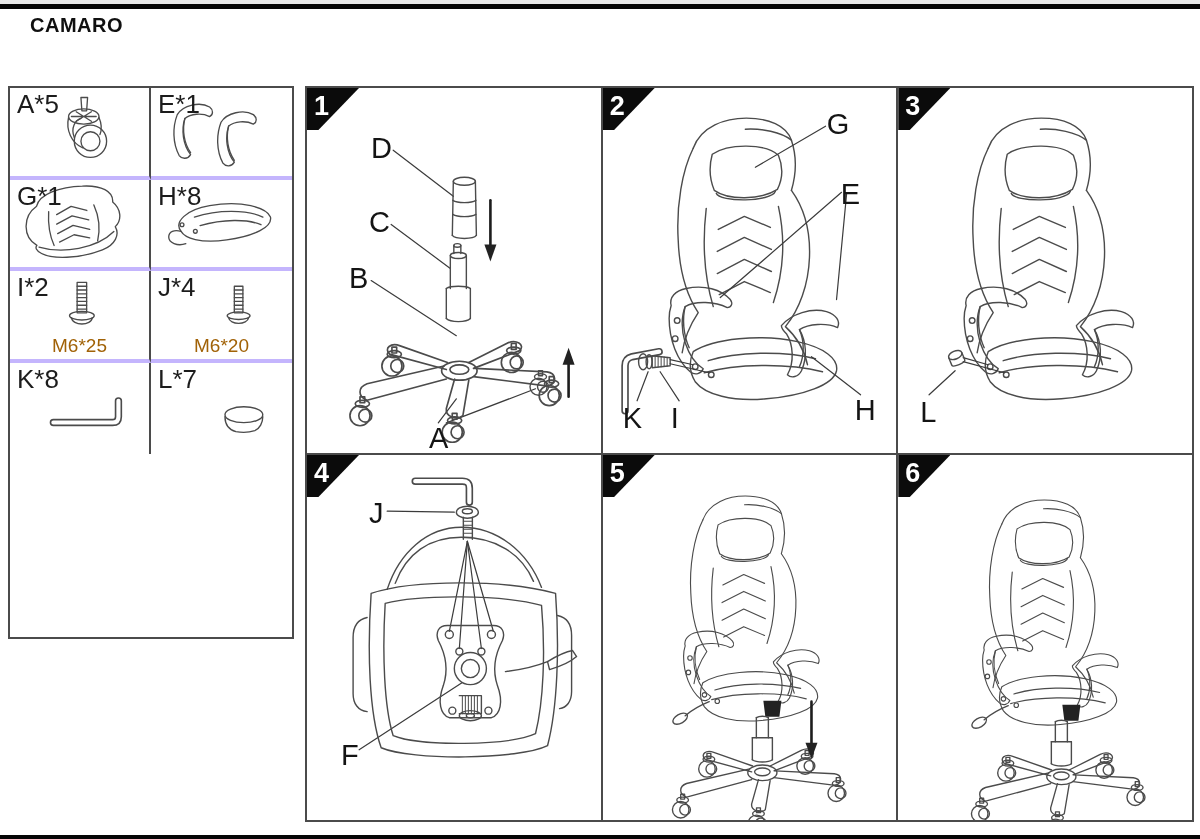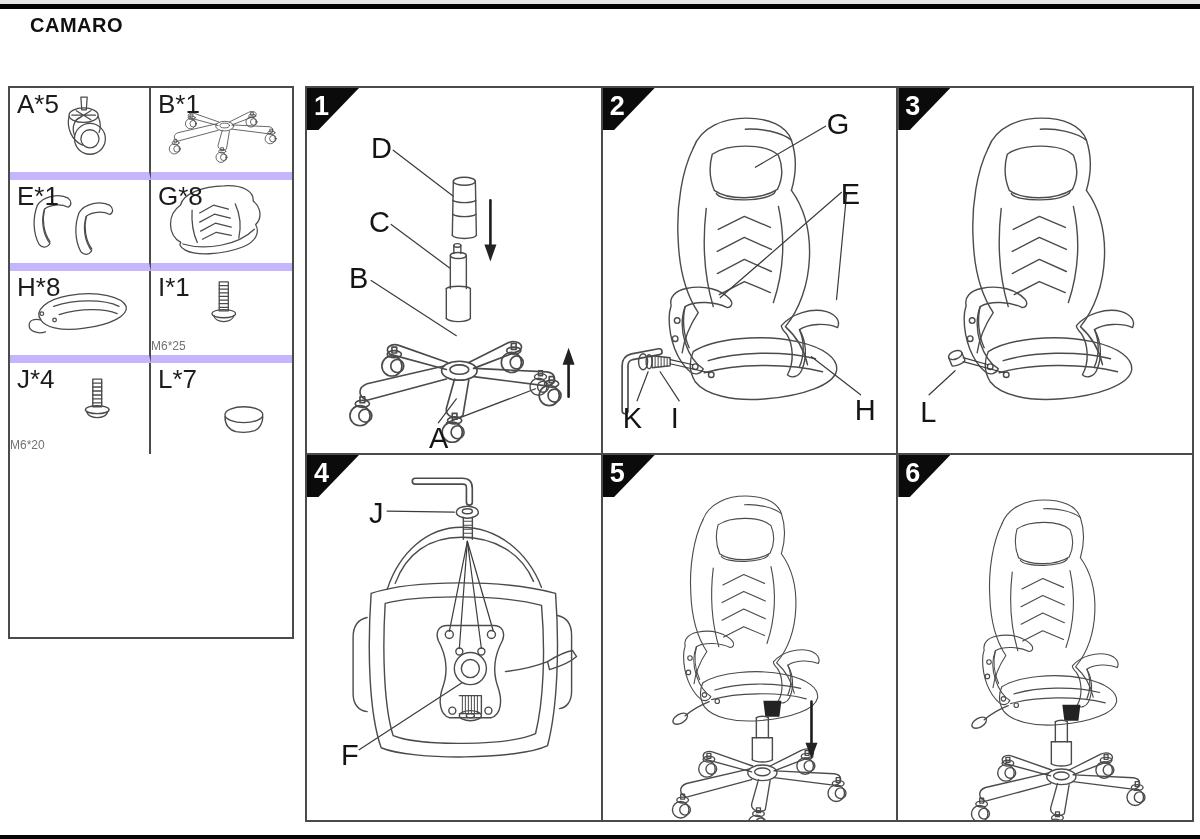--- a/index.html
+++ b/index.html
@@ -4,25 +4,25 @@
 <style>
   *{margin:0;padding:0;box-sizing:border-box}
   html,body{background:#e8e8e8}
   .page{position:relative;width:1200px;height:839px;background:#fff;font-family:"Liberation Sans",sans-serif;overflow:hidden;margin:4px auto}
   .bar-top{position:absolute;left:0;top:0;width:100%;height:5px;background:#050505}
   .bar-bottom{position:absolute;left:0;bottom:0;width:100%;height:8px;background:#050505}
   .title{position:absolute;left:30px;top:10px;font-size:20px;font-weight:bold;color:#101010;letter-spacing:.5px}
 
   
   .parts-table{position:absolute;left:8px;top:82px;width:286px;height:553px;border:2px solid #4b4b4b;display:grid;grid-template-columns:1fr 1fr;grid-template-rows:repeat(6,1fr);background:#fff}
-  .cell{position:relative;border-right:2px solid #4b4b4b;border-bottom:8px solid #c4b5fd}
+  .cell{position:relative;border-right:2px solid #4b4b4b;border-bottom:4px solid #c4b5fd}
   .cell:nth-child(2n){border-right:0}
   .cell:nth-last-child(-n+2){border-bottom:0}
   .code{position:absolute;left:7px;top:1px;font-size:26px;color:#1c1c1c;z-index:2}
-  .spec{position:absolute;left:0;right:0;bottom:2px;text-align:left;font-size:12px;color:#737373}
+  .spec{position:absolute;left:0;right:0;bottom:2px;text-align:center;font-size:19px;color:#a16207}
 
   
   .steps{position:absolute;left:305px;top:82px;width:889px;height:736px;display:grid;grid-template-columns:1fr 1fr 1fr;grid-template-rows:1fr 1fr;border-right:2px solid #4b4b4b;border-bottom:2px solid #4b4b4b}
   .panel{position:relative;border-left:2px solid #4b4b4b;border-top:2px solid #4b4b4b;overflow:hidden;background:#fff}
   .badge{position:absolute;left:0;top:0;width:52px;height:42px;background:#0b0b0b;clip-path:polygon(0 0,100% 0,22% 100%,0 100%);z-index:3}
   .badge span{position:absolute;left:7px;top:1px;font-size:27px;font-weight:bold;color:#fff;line-height:1.3}
   .plabel{position:absolute;font-size:29px;color:#141414;line-height:1;z-index:2}
 
   svg.art{position:absolute;left:0;top:0;width:100%;height:100%}
   svg.art *{fill:none;stroke:#4b4b4b;stroke-width:1.4;stroke-linecap:round;stroke-linejoin:round}
@@ -100,46 +100,40 @@
         <ellipse cx="75" cy="30" rx="16" ry="8"></ellipse>
         <path d="M62,30 L88,30 M67,25 L83,35 M83,25 L67,35"></path>
         <path d="M59,31 C56,44 62,58 74,63"></path>
         <path d="M91,31 C94,38 94,44 92,49"></path>
         <circle cx="82" cy="56" r="17"></circle>
         <circle cx="82" cy="56" r="10"></circle>
         <path d="M65,52 C61,42 66,34 72,32"></path>
       </svg>
     </div>
 
-    <div class="cell">
-      <div class="code">B*1</div>
-      <svg class="art" viewBox="0 0 141 92">
-        <use href="#base5" transform="translate(74,42) scale(0.66)"></use>
-      </svg>
-    </div>
 
 
 
     <div class="cell">
       <div class="code">E*1</div>
       <svg class="art" viewBox="0 0 141 92">
         <g transform="translate(18,14)">
           <path d="M6,14 C12,4 30,0 40,6 C44,9 44,14 40,16 C32,12 20,13 14,18 C10,30 12,46 20,56 C17,61 11,61 8,57 C1,44 1,27 6,14 Z"></path>
           <path d="M14,18 C11,30 13,44 20,54"></path>
         </g>
         <g transform="translate(64,22)">
           <path d="M6,14 C12,4 30,0 40,6 C44,9 44,14 40,16 C32,12 20,13 14,18 C10,30 12,46 20,56 C17,61 11,61 8,57 C1,44 1,27 6,14 Z"></path>
           <path d="M14,18 C11,30 13,44 20,54"></path>
         </g>
       </svg>
     </div>
 
 
     <div class="cell">
-      <div class="code">G*8</div>
+      <div class="code">G*1</div>
       <svg class="art" viewBox="0 0 141 92">
         <g transform="rotate(-6 70 50)">
           <path d="M24,64 C10,54 12,32 28,23 C32,11 54,5 78,7 C98,8 110,16 108,27 C116,35 116,47 108,53 C112,62 106,72 92,76 C66,83 38,80 28,73 C22,69 22,66 24,64 Z"></path>
           <path d="M40,30 C38,42 38,54 42,66"></path>
           <path d="M88,28 C92,40 92,54 88,66"></path>
           <path d="M48,34 L64,27 L80,33"></path>
           <path d="M47,44 L64,37 L81,43"></path>
           <path d="M47,54 L64,47 L81,53"></path>
           <path d="M48,63 L64,57 L80,62"></path>
           <path d="M26,66 C50,76 86,74 106,58"></path>
@@ -153,41 +147,48 @@
         <path d="M28,54 C20,44 34,31 58,27 C92,21 118,29 122,39 C124,49 106,59 76,63 C48,67 32,61 28,54 Z"></path>
         <path d="M42,39 C66,31 98,31 114,39"></path>
         <path d="M48,48 C72,41 98,41 112,47"></path>
         <path d="M28,54 C21,52 15,54 15,60 C15,66 24,70 33,67"></path>
         <circle cx="29" cy="47" r="2"></circle>
           <circle cx="43" cy="54" r="2"></circle>
       </svg>
     </div>
 
     <div class="cell">
-      <div class="code">I*1</div>
+      <div class="code">I*2</div>
       <svg class="art" viewBox="0 0 141 92">
         <path d="M68,12 L78,12 L78,44 L68,44 Z"></path>
         <path d="M68,16 L78,16 M68,20 L78,20 M68,24 L78,24 M68,28 L78,28 M68,32 L78,32 M68,36 L78,36 M68,40 L78,40"></path>
         <ellipse cx="73" cy="47" rx="13" ry="4.5"></ellipse>
         <path d="M62,49 C63,58 83,58 84,49"></path>
       </svg>
       <div class="spec">M6*25</div>
     </div>
 
     <div class="cell">
       <div class="code">J*4</div>
       <svg class="art" viewBox="0 0 141 92">
         <path d="M84,16 L93,16 L93,44 L84,44 Z"></path>
         <path d="M84,20 L93,20 M84,24 L93,24 M84,28 L93,28 M84,32 L93,32 M84,36 L93,36 M84,40 L93,40"></path>
         <ellipse cx="88.5" cy="47" rx="12" ry="4"></ellipse>
         <path d="M78,49 C79,57 98,57 99,49"></path>
       </svg>
       <div class="spec">M6*20</div>
     </div>
 
+    <div class="cell">
+      <div class="code">K*8</div>
+      <svg class="art" viewBox="0 0 141 92">
+        <path class="tube-o" d="M44,60 L104,60 C108,60 110,58 110,54 L110,38"></path>
+        <path class="tube-i" d="M44,60 L104,60 C108,60 110,58 110,54 L110,38"></path>
+      </svg>
+    </div>
 
     <div class="cell">
       <div class="code">L*7</div>
       <svg class="art" viewBox="0 0 141 92">
         <ellipse cx="93" cy="52" rx="19" ry="8"></ellipse>
         <path d="M74,54 C74,62 78,67 85,69 C90,70 98,70 104,68 C109,66 112,60 112,54"></path>
       </svg>
     </div>
   </div>
 

